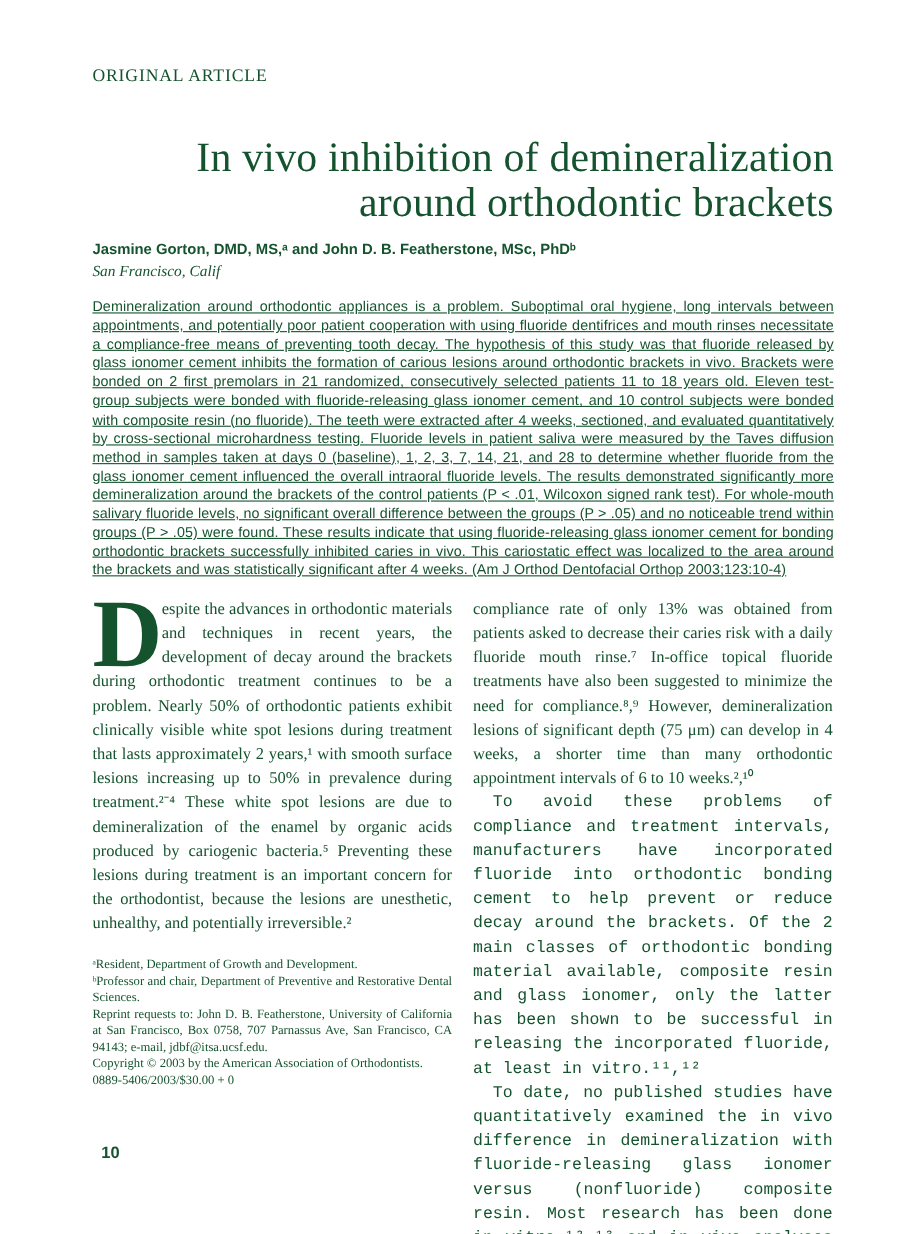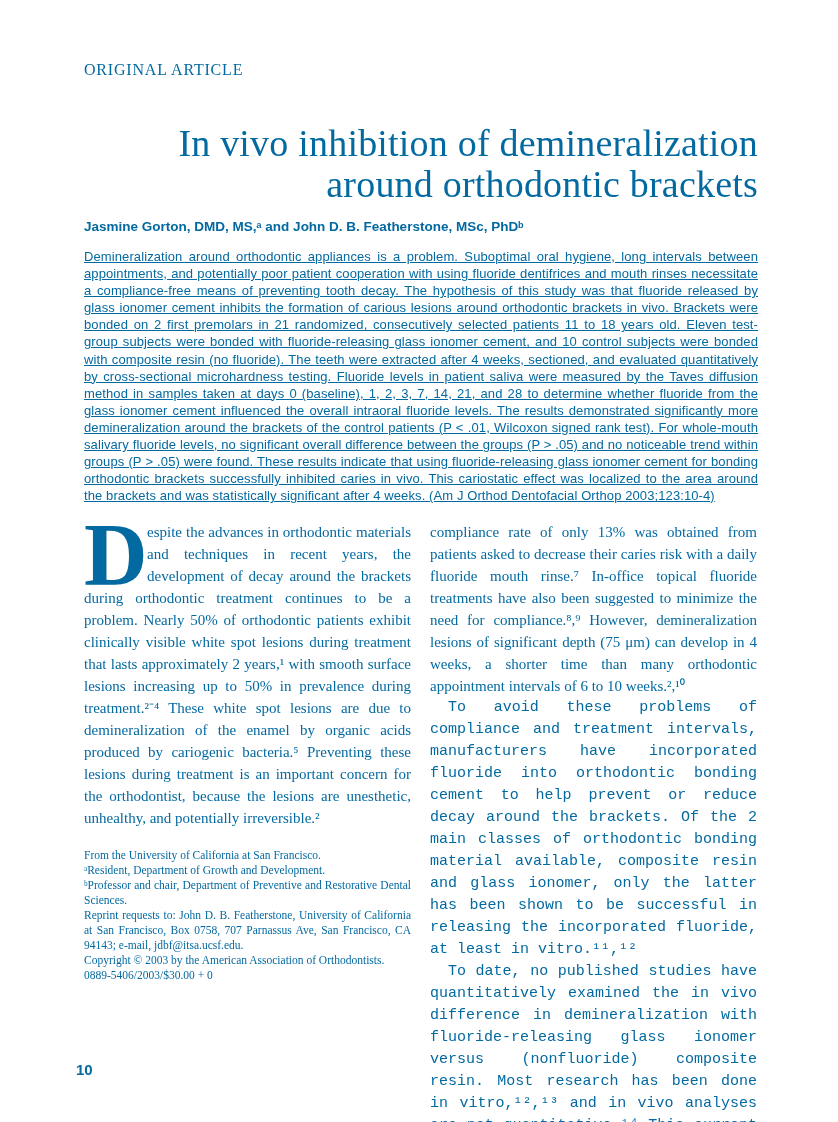--- a/index.html
+++ b/index.html
@@ -1,21 +1,21 @@
 <!DOCTYPE html>
 <html><head>
 <meta charset="utf-8">
 <style>
   html, body { margin: 0; padding: 0; background: #ffffff; }
   .page {
     position: relative;
     width: 838px;
     height: 1122px;
     background: #ffffff;
-    color: #0369a1;
+    color: #14532d;
     overflow: hidden;
     font-family: "Liberation Serif", serif;
   }
   .content {
     position: absolute;
     left: 84px;
     top: 0;
     width: 674px;
   }
   .eyebrow {
@@ -65,47 +65,46 @@
     margin: 2px 7px 0 0;
   }
   .footnotes {
     margin-top: 19px;
     font: 400 11.5px/15px "Liberation Serif", serif;
     text-align: justify;
   }
   .footnote-line { margin: 0; }
   .pageno {
     position: absolute;
-    left: 76px;
+    left: 92px;
     top: 1040px;
     font: 700 15px/18px "Liberation Sans", sans-serif;
-    margin-top: 21px;
   }
 </style>
 </head>
 <body>
 
 <div class="page">
   <div class="content">
 
     <header>
       <div class="eyebrow">ORIGINAL ARTICLE</div>
       <h1 class="title">In vivo inhibition of demineralization around orthodontic brackets</h1>
       <div class="byline">Jasmine Gorton, DMD, MS,ᵃ and John D. B. Featherstone, MSc, PhDᵇ</div>
+      <div class="affiliation">San Francisco, Calif</div>
     </header>
 
     <section class="abstract">Demineralization around orthodontic appliances is a problem. Suboptimal oral hygiene, long intervals between appointments, and potentially poor patient cooperation with using fluoride dentifrices and mouth rinses necessitate a compliance-free means of preventing tooth decay. The hypothesis of this study was that fluoride released by glass ionomer cement inhibits the formation of carious lesions around orthodontic brackets in vivo. Brackets were bonded on 2 first premolars in 21 randomized, consecutively selected patients 11 to 18 years old. Eleven test-group subjects were bonded with fluoride-releasing glass ionomer cement, and 10 control subjects were bonded with composite resin (no fluoride). The teeth were extracted after 4 weeks, sectioned, and evaluated quantitatively by cross-sectional microhardness testing. Fluoride levels in patient saliva were measured by the Taves diffusion method in samples taken at days 0 (baseline), 1, 2, 3, 7, 14, 21, and 28 to determine whether fluoride from the glass ionomer cement influenced the overall intraoral fluoride levels. The results demonstrated significantly more demineralization around the brackets of the control patients (P &lt; .01, Wilcoxon signed rank test). For whole-mouth salivary fluoride levels, no significant overall difference between the groups (P &gt; .05) and no noticeable trend within groups (P &gt; .05) were found. These results indicate that using fluoride-releasing glass ionomer cement for bonding orthodontic brackets successfully inhibited caries in vivo. This cariostatic effect was localized to the area around the brackets and was statistically significant after 4 weeks. (Am J Orthod Dentofacial Orthop 2003;123:10-4)</section>
 
     <section class="columns">
 
       <div class="col">
         <p><span class="dropcap">D</span><span>espite the advances in orthodontic materials and techniques in recent years, the development of decay around the brackets during orthodontic treatment continues to be a problem. Nearly 50% of orthodontic patients exhibit clinically visible white spot lesions during treatment that lasts approximately 2 years,¹ with smooth surface lesions increasing up to 50% in prevalence during treatment.²⁻⁴ These white spot lesions are due to demineralization of the enamel by organic acids produced by cariogenic bacteria.⁵ Preventing these lesions during treatment is an important concern for the orthodontist, because the lesions are unesthetic, unhealthy, and potentially irreversible.²</span></p>
 
         <div class="footnotes">
-          <div class="footnote-line">From the University of California at San Francisco.</div>
           <div class="footnote-line">ᵃResident, Department of Growth and Development.</div>
           <div class="footnote-line">ᵇProfessor and chair, Department of Preventive and Restorative Dental Sciences.</div>
           <div class="footnote-line">Reprint requests to: John D. B. Featherstone, University of California at San Francisco, Box 0758, 707 Parnassus Ave, San Francisco, CA 94143; e-mail, jdbf@itsa.ucsf.edu.</div>
           <div class="footnote-line">Copyright © 2003 by the American Association of Orthodontists.</div>
           <div class="footnote-line">0889-5406/2003/$30.00 + 0</div>
 
         </div>
       </div>
 
       <div class="col">

